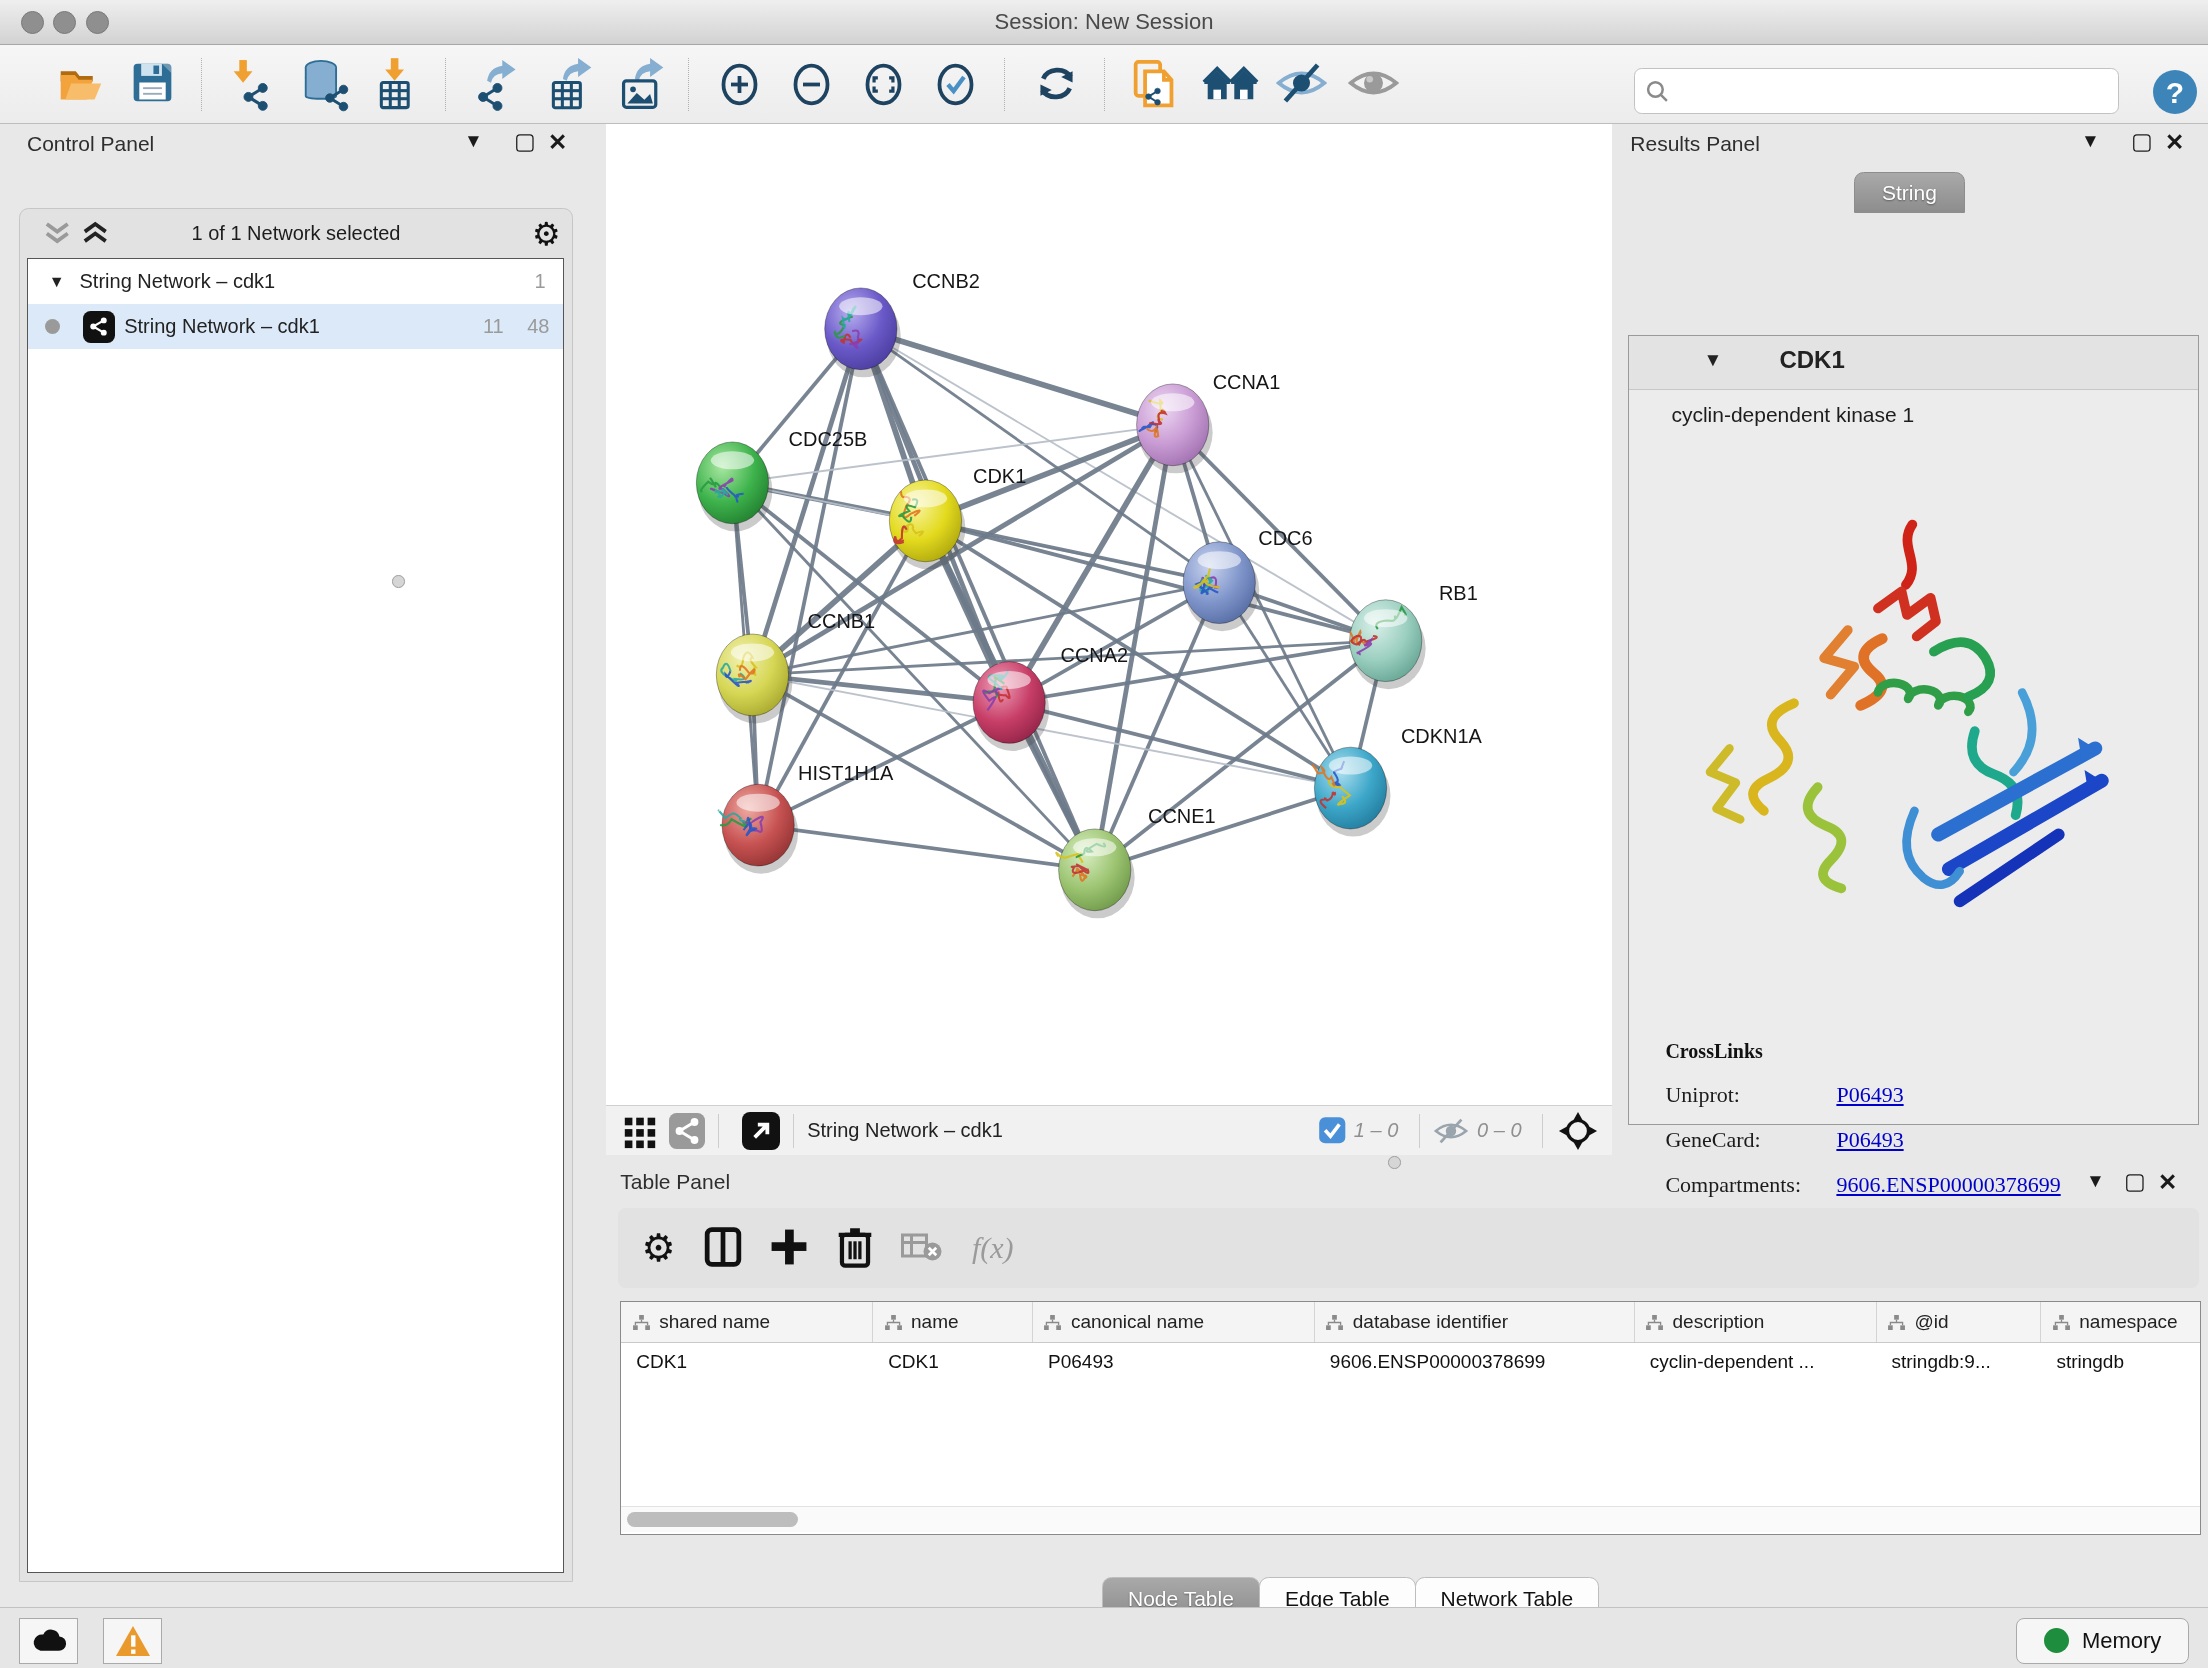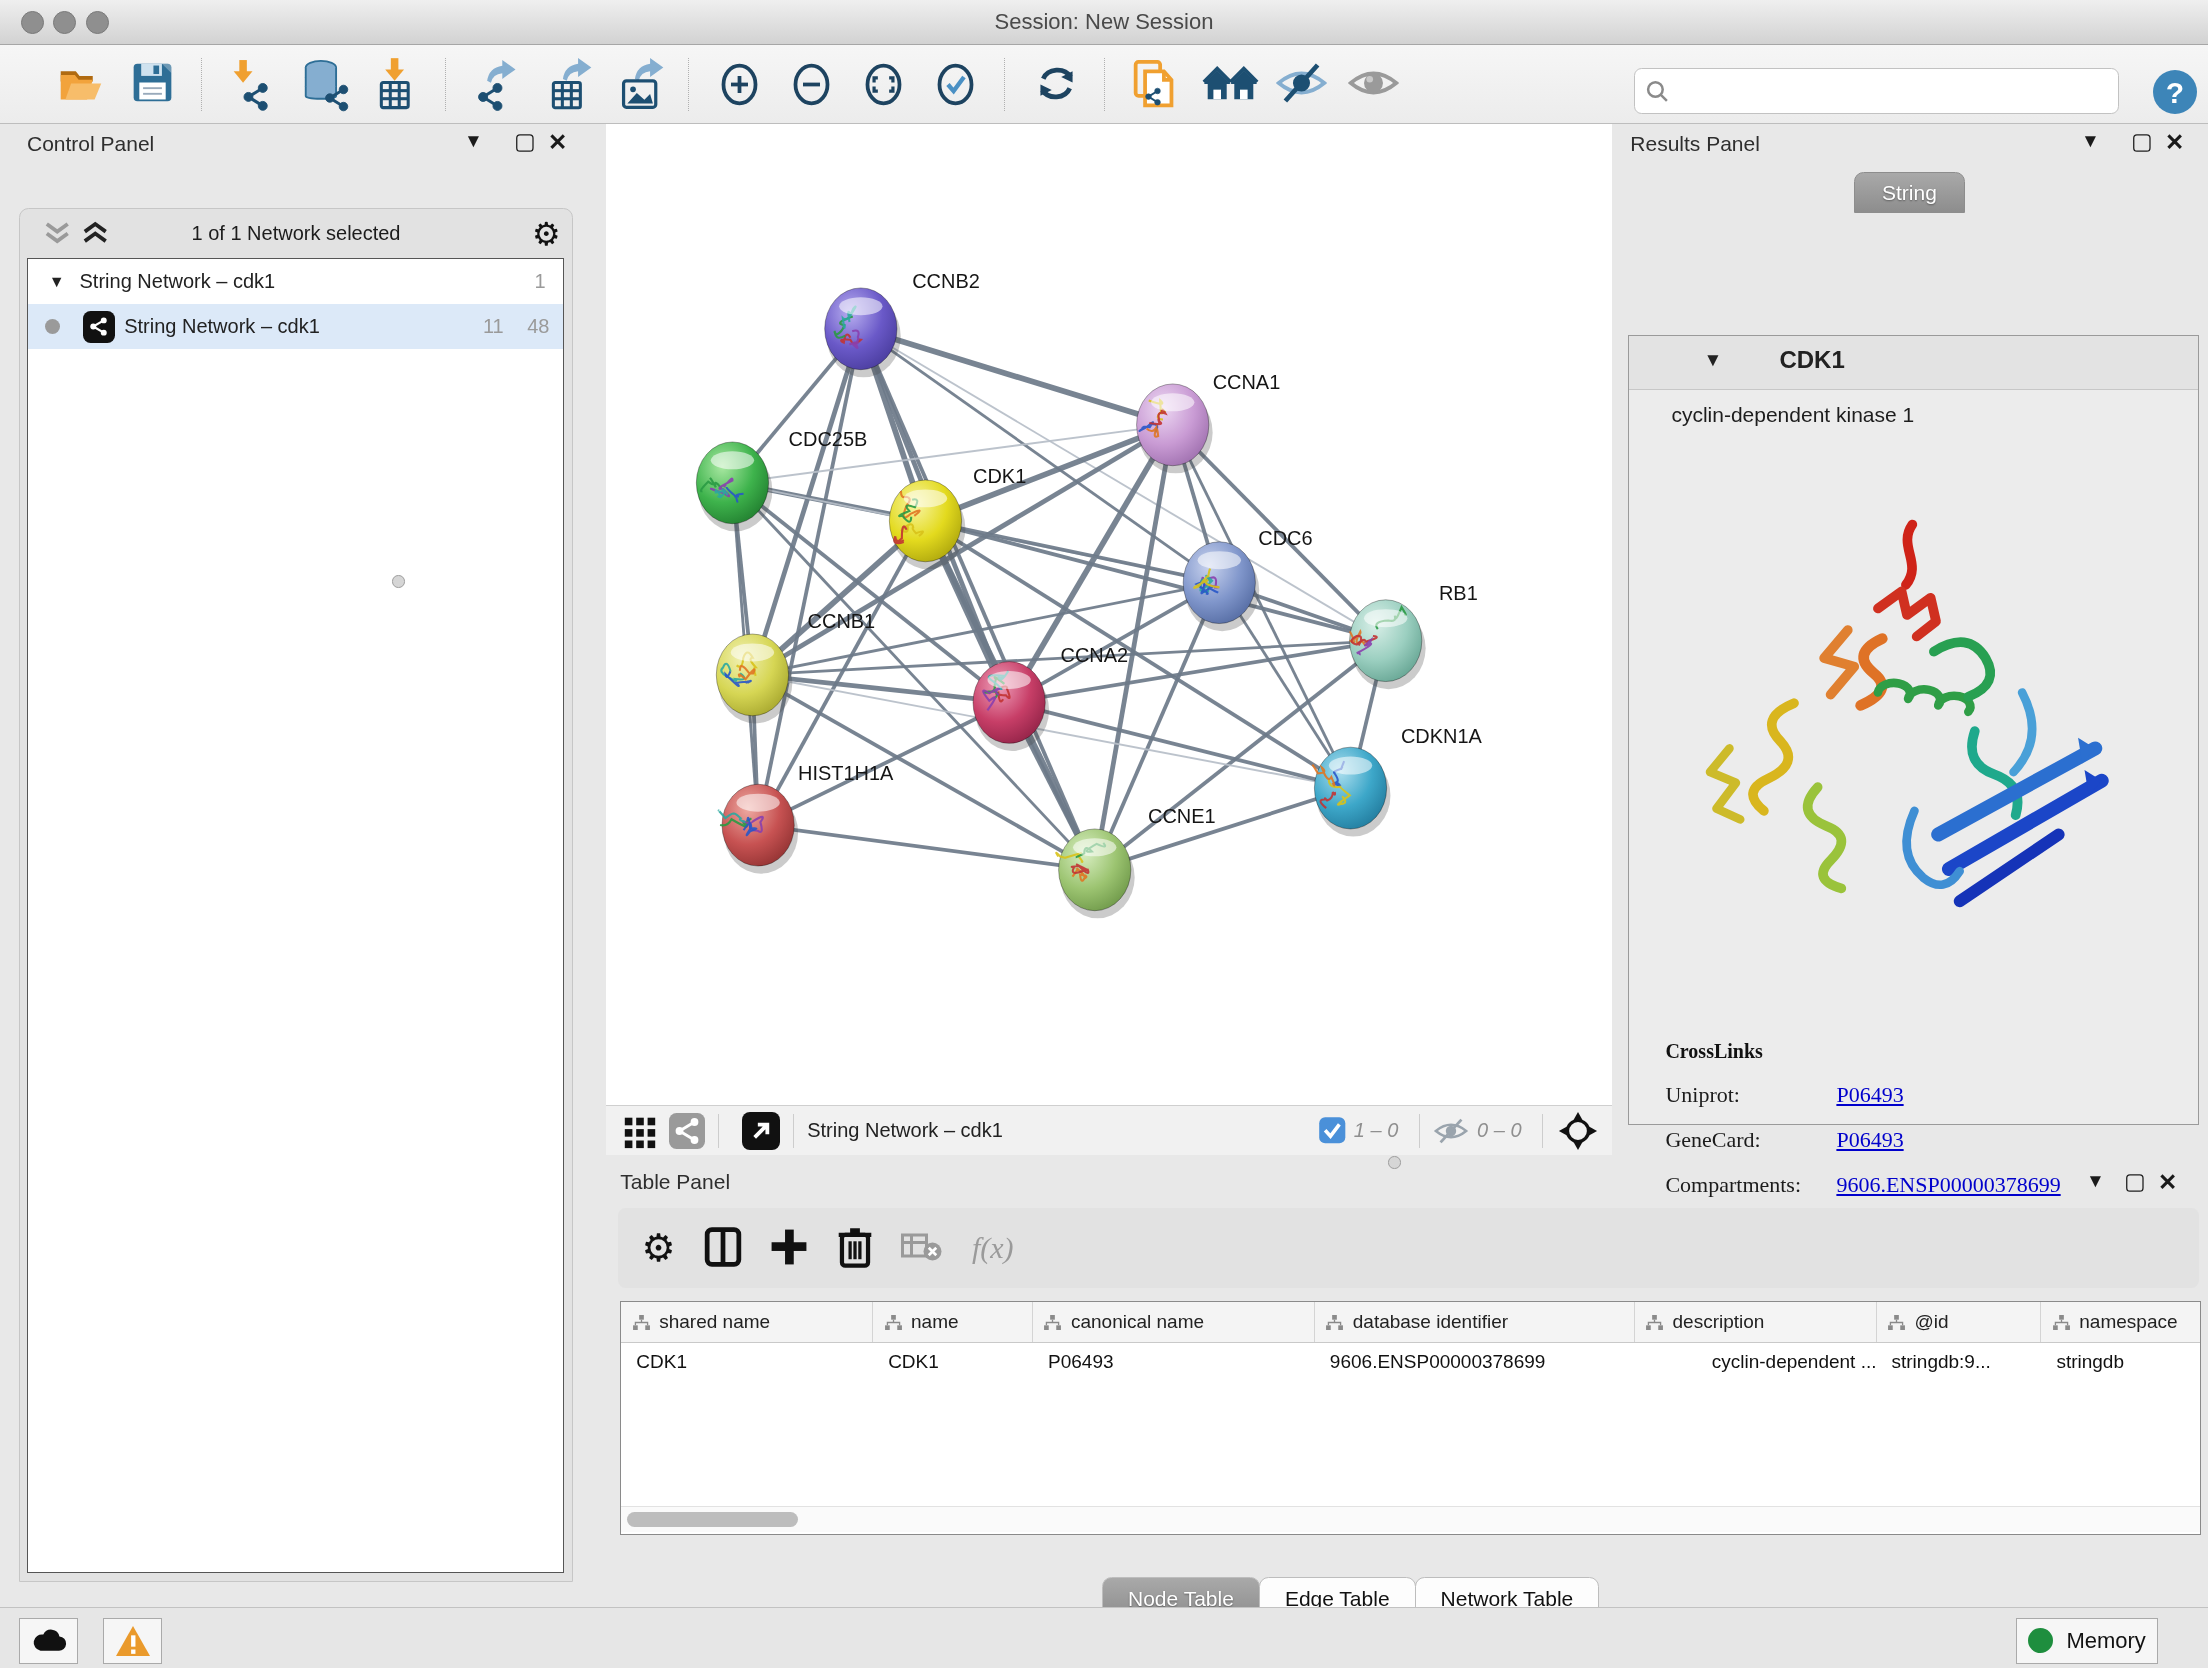--- a/index.html
+++ b/index.html
@@ -93,31 +93,31 @@
     border-radius:7.6px;display:flex;align-items:center;padding-left:23px;box-sizing:border-box;}
   .tp-btn{background:transparent;border:none;margin-right:28.5px;cursor:pointer;padding:0;}
   #fx{font-family:"Liberation Serif",serif;font-style:italic;font-size:30px;color:#9a9a9a;}
   #tbl{position:absolute;left:14.3px;top:139px;width:1579px;height:232px;background:#fff;border:1.9px solid #8a8a8a;overflow:hidden;}
   #tbl-head{display:flex;height:40px;background:#f4f4f4;border-bottom:1px solid #c9c9c9;}
   .th{display:flex;align-items:center;border-right:1px solid #d4d4d4;font-size:19px;color:#222;
       box-sizing:border-box;padding-left:11.4px;white-space:nowrap;overflow:hidden;}
   .th svg{margin-right:9.5px;flex:none;}
   #tbl-row{display:flex;height:38px;}
   .td{font-size:19px;color:#111;box-sizing:border-box;padding:7.6px 0 0 15px;white-space:nowrap;overflow:hidden;}
-  .c0{width:252px;} .c1{width:160px;} .c2{width:282px;} .c3{width:320px;} .c4{width:242px;text-align:right;} .c5{width:165px;} .c6{width:159px;border-right:none;}
+  .c0{width:252px;} .c1{width:160px;} .c2{width:282px;} .c3{width:320px;} .c4{width:242px;} .c5{width:165px;} .c6{width:159px;border-right:none;}
   #hscroll{position:absolute;left:0;top:204px;width:100%;height:25px;background:#fafafa;border-top:1px solid #e2e2e2;}
   #hthumb{position:absolute;left:5.7px;top:4.8px;width:171px;height:15px;border-radius:7.6px;background:#bdbdbd;}
   #tp-tabs{left:496px;top:415px;}
 
   
   #status{left:0;top:1607px;width:2208px;height:61px;background:#e6e6e6;border-top:1px solid #c2c2c2;}
   .st-btn{position:absolute;top:9.5px;height:46px;border:1px solid #aaa;background:#f6f6f6;cursor:pointer;
     display:flex;align-items:center;justify-content:center;}
   #cloud-btn{left:19px;width:59px;} #warn-btn{left:103px;width:59px;}
-  #mem-btn{left:2016px;width:142px;font-size:22px;color:#111;}
+  #mem-btn{left:2016px;width:173px;font-size:22px;color:#111;border-radius:8px;}
   #mem-dot{width:25px;height:25px;border-radius:50%;margin-right:13.3px;}
 
   .handle{position:absolute;width:10.5px;height:10.5px;border-radius:50%;background:#d6d6d6;border:1px solid #9e9e9e;}
   text{font-family:"Liberation Sans",sans-serif;}
 </style>
 </head>
 <body>
 
 <div id="titlebar" class="abs">
   <span class="tl" style="left:21px"></span>

